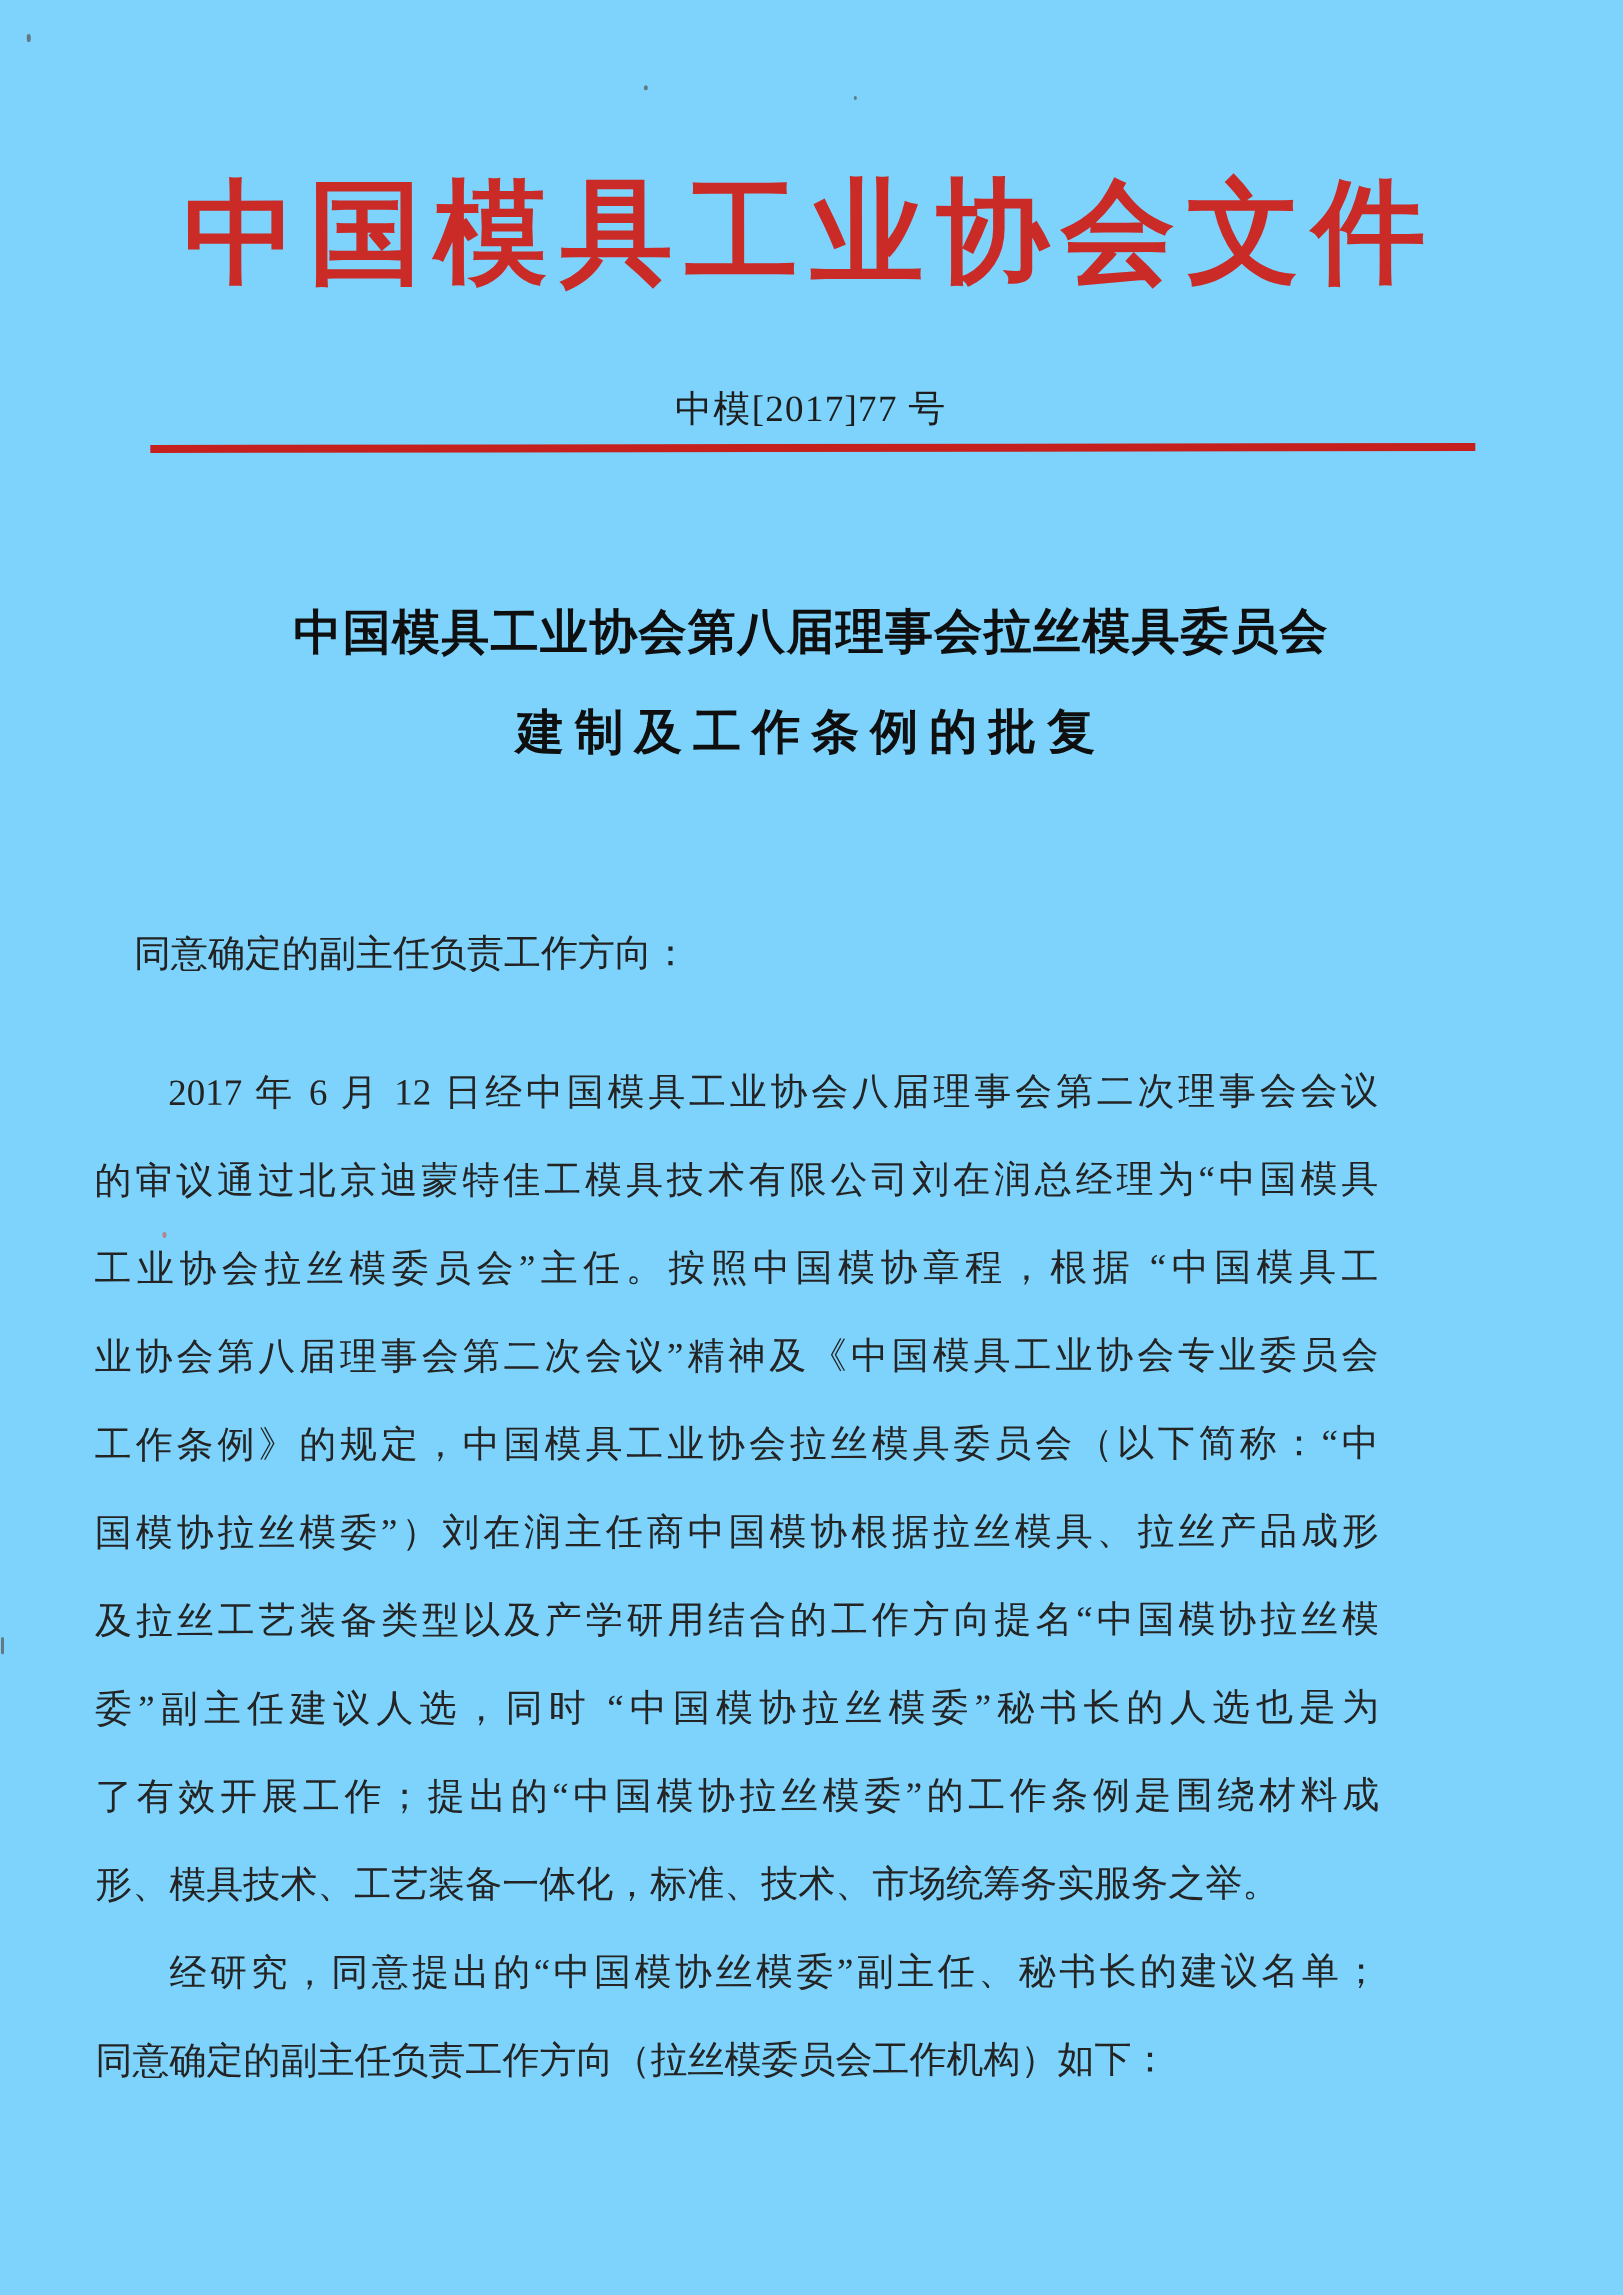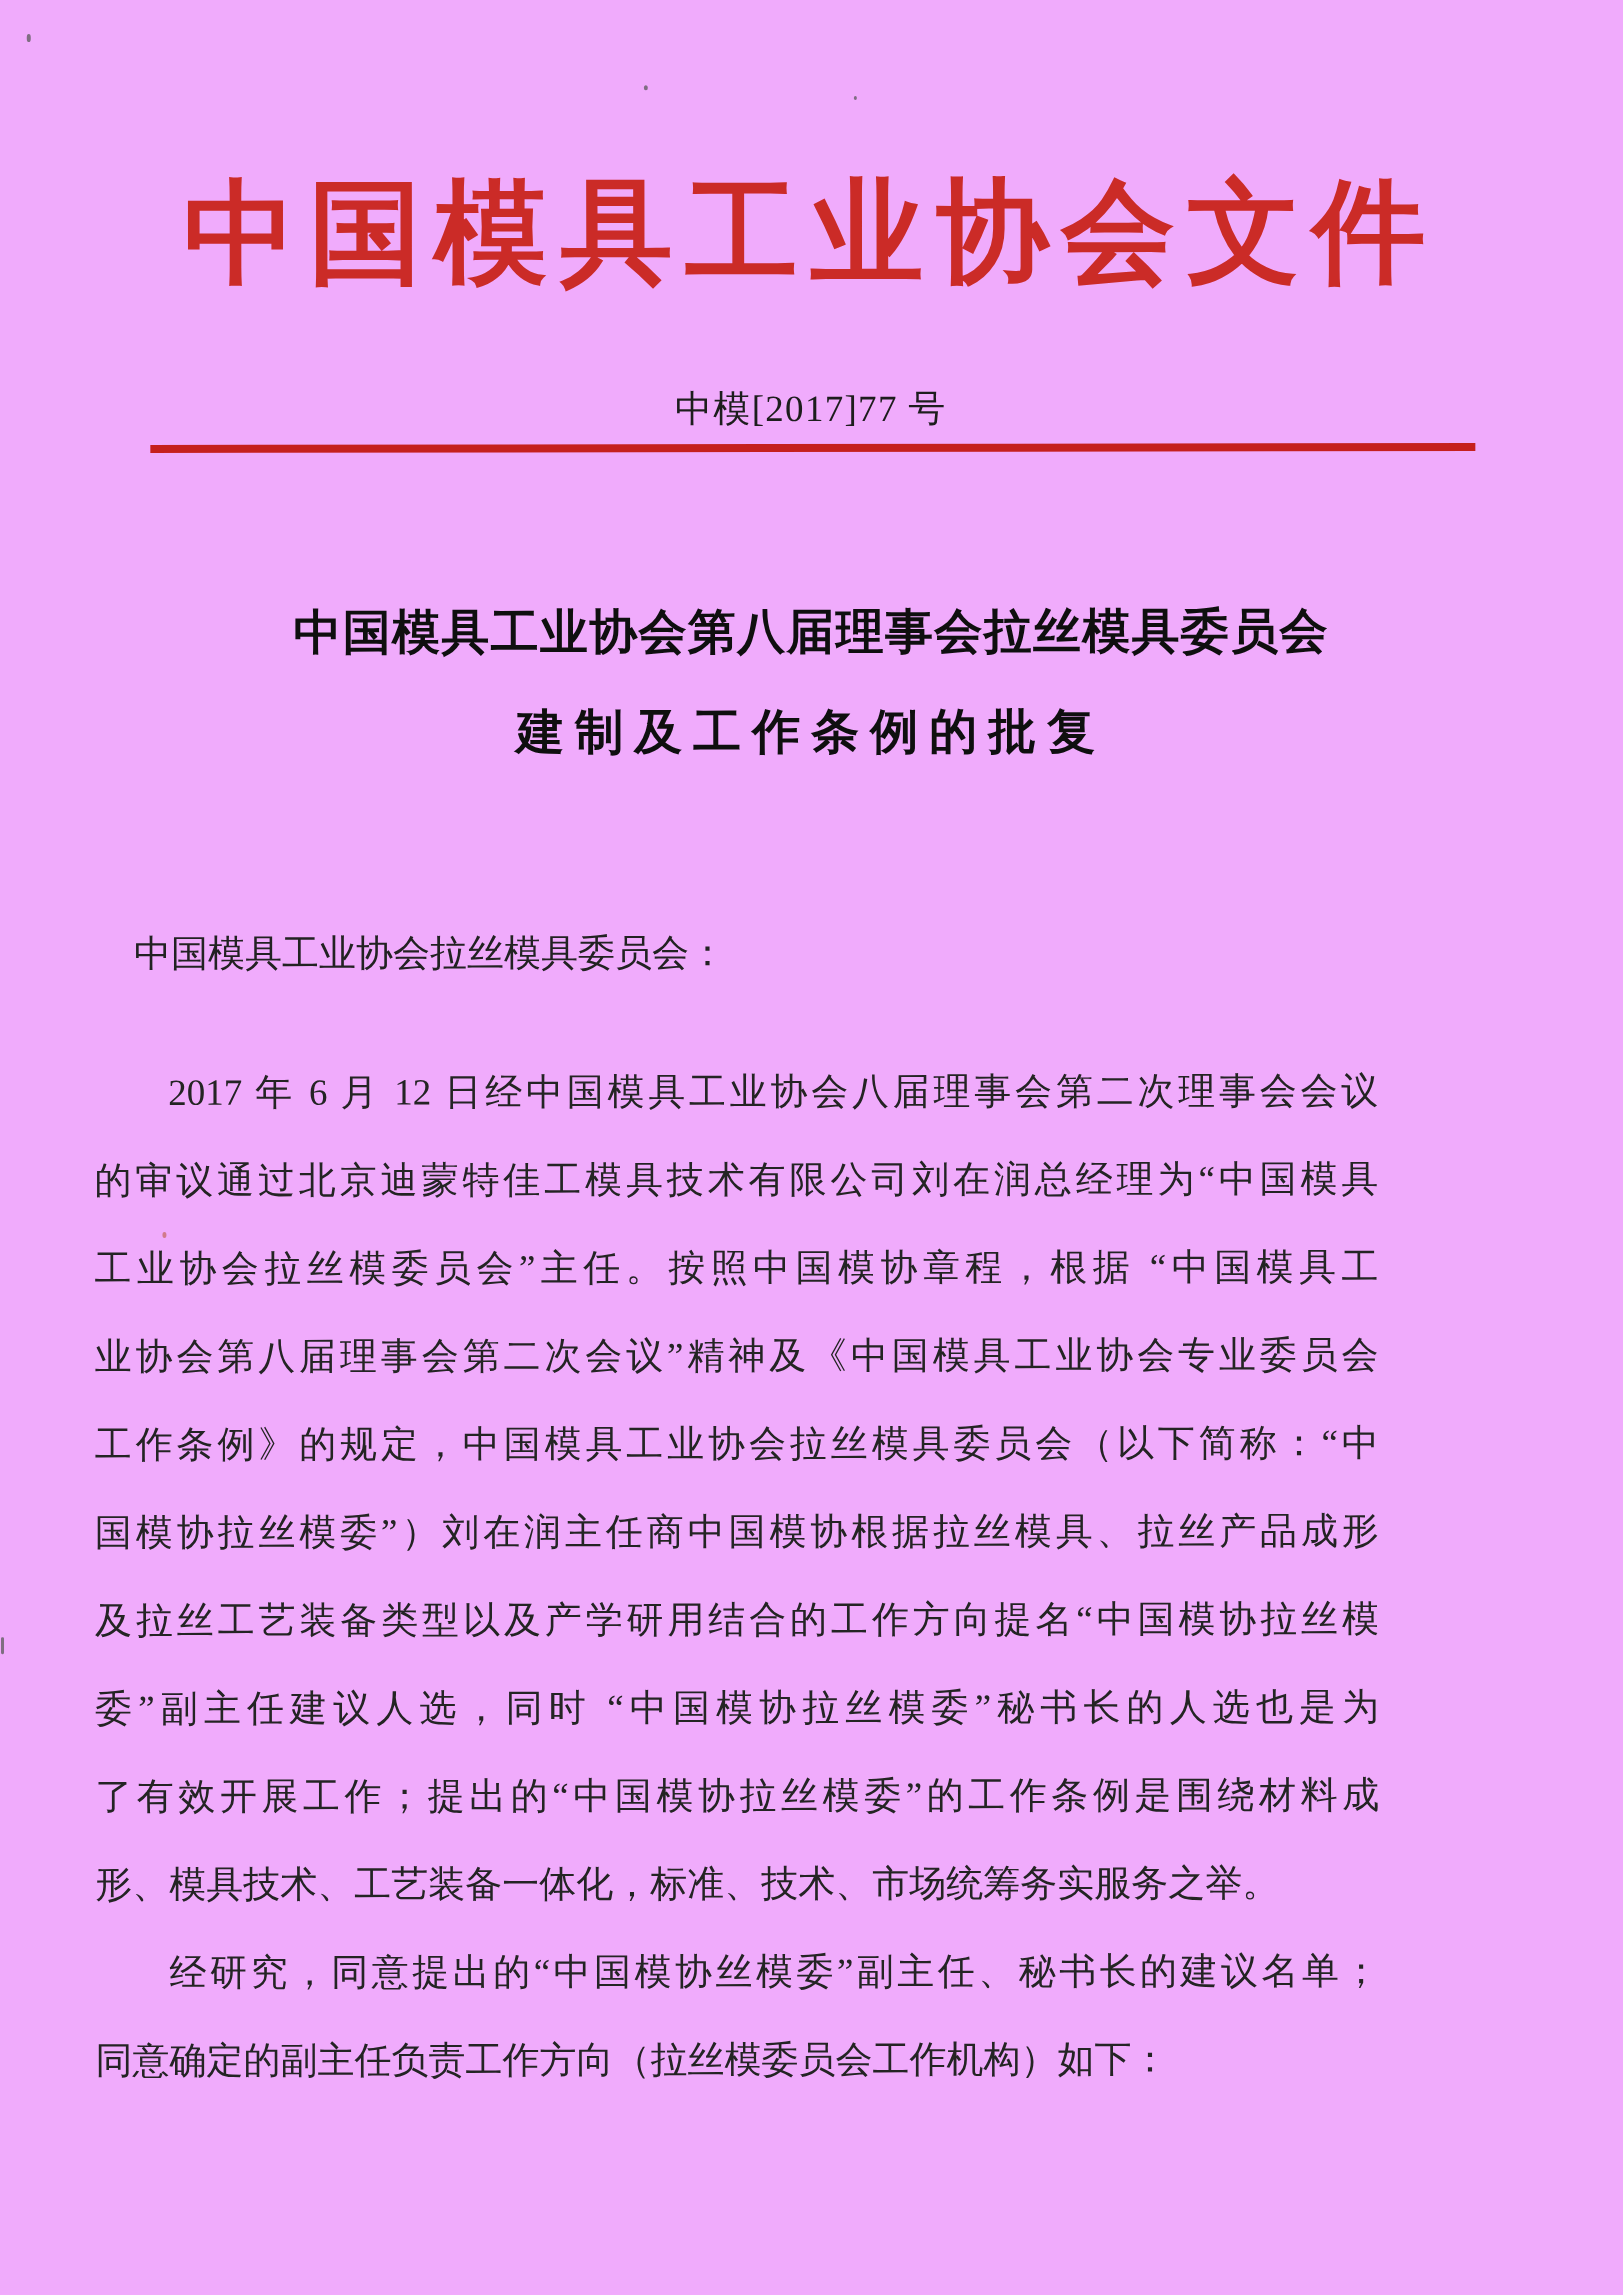--- a/index.html
+++ b/index.html
@@ -5,21 +5,21 @@
   html, body { margin: 0; padding: 0; }
   body {
     background: #e8e8e8;
     font-family: "Liberation Serif", serif;
   }
   .page {
     position: relative;
     width: 1623px;
     height: 2295px;
     margin: 0 auto;
-    background: #f0abfc;
+    background: #7dd3fc;
     overflow: hidden;
   }
   .scan {
     position: absolute;
     inset: 0;
     transform: rotate(-0.08deg);
     transform-origin: 50% 40%;
   }
   .letterhead {
     position: absolute;
@@ -107,21 +107,21 @@
     <div class="letterhead">中国模具工业协会文件</div>
 
     <div class="doc-number">中模[2017]77 号</div>
 
     <div class="red-rule"></div>
 
     <div class="doc-title l1">中国模具工业协会第八届理事会拉丝模具委员会</div>
 
     <div class="doc-title l2">建制及工作条例的批复</div>
 
-    <div class="salutation">中国模具工业协会拉丝模具委员会：</div>
+    <div class="salutation">同意确定的副主任负责工作方向：</div>
 
     <div class="body-block">
       <div class="body-line indent">2017 年 6 月 12 日经中国模具工业协会八届理事会第二次理事会会议</div>
       <div class="body-line">的审议通过北京迪蒙特佳工模具技术有限公司刘在润总经理为“中国模具</div>
       <div class="body-line">工业协会拉丝模委员会”主任。按照中国模协章程，根据 “中国模具工</div>
       <div class="body-line">业协会第八届理事会第二次会议”精神及《中国模具工业协会专业委员会</div>
       <div class="body-line">工作条例》的规定，中国模具工业协会拉丝模具委员会（以下简称：“中</div>
       <div class="body-line">国模协拉丝模委”）刘在润主任商中国模协根据拉丝模具、拉丝产品成形</div>
       <div class="body-line">及拉丝工艺装备类型以及产学研用结合的工作方向提名“中国模协拉丝模</div>
       <div class="body-line">委”副主任建议人选，同时 “中国模协拉丝模委”秘书长的人选也是为</div>

